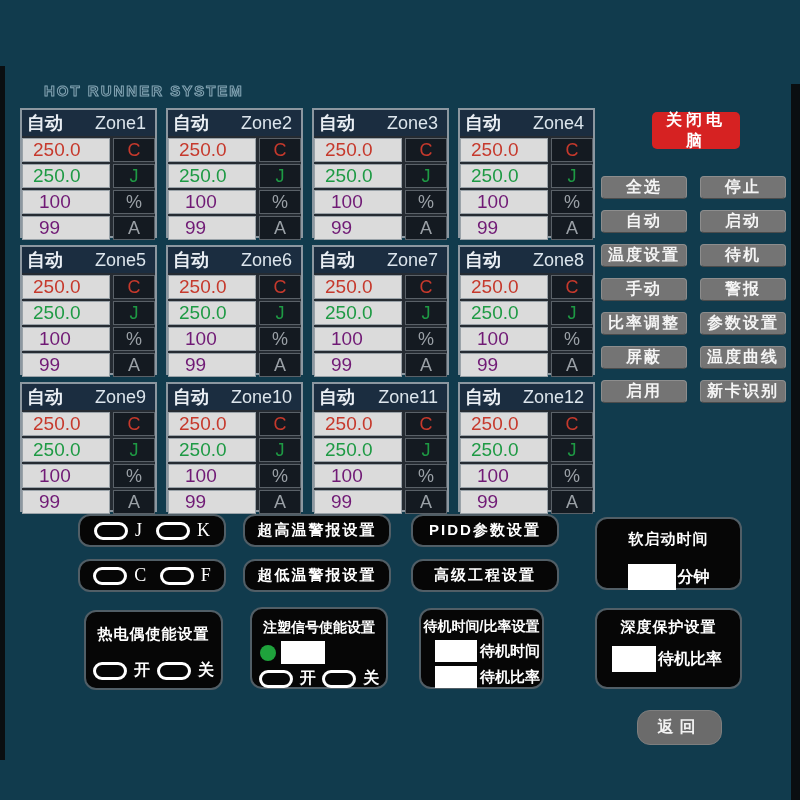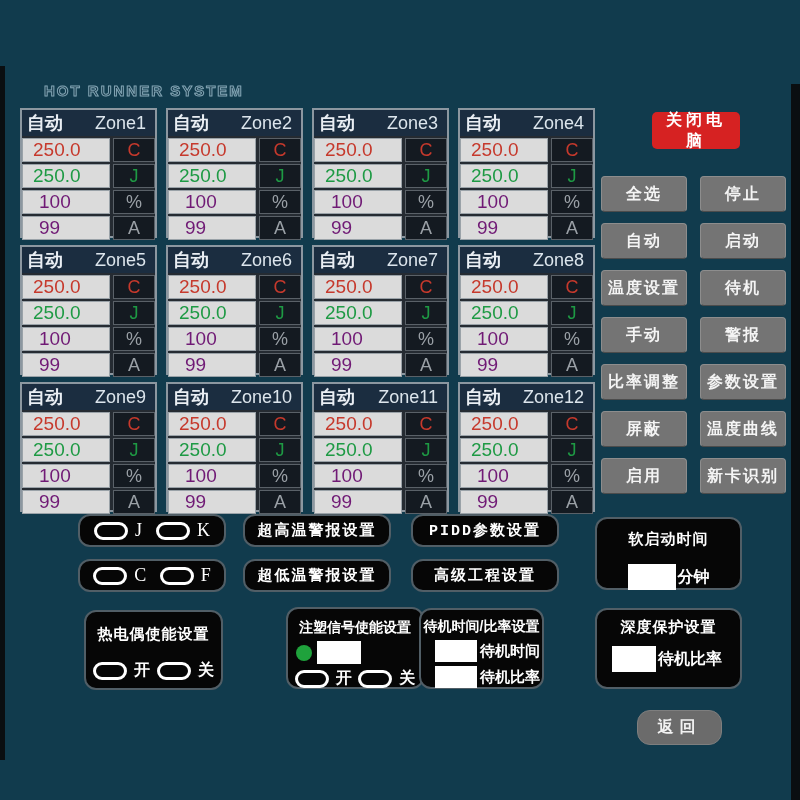--- a/index.html
+++ b/index.html
@@ -33,30 +33,30 @@
 
   
   .shutdown{position:absolute;left:652px;top:112px;width:88px;height:37px;background:#D62222;
             border:none;border-radius:5px;color:#fff;font-size:16px;font-weight:bold;letter-spacing:4px;
             display:flex;align-items:center;justify-content:center;cursor:pointer;
             font-family:inherit;}
 
   
   .controls{position:absolute;left:601px;top:176px;display:grid;
             grid-template-columns:repeat(2,86px);column-gap:13px;row-gap:11px;}
-  .ctl-btn{width:86px;height:36px;background:#747474;border:1px solid #8D8D8D;border-bottom-color:#4C4C4C;
+  .ctl-btn{width:86px;height:23px;background:#747474;border:1px solid #8D8D8D;border-bottom-color:#4C4C4C;
            border-radius:4px;color:#F4F4F4;font-size:16px;font-weight:bold;letter-spacing:2px;
            display:flex;align-items:center;justify-content:center;cursor:pointer;
            font-family:inherit;padding:0;}
 
   
   .bpanel{position:absolute;background:#060606;border:2px solid #515E66;border-radius:12px;
           color:#fff;box-sizing:border-box;}
   .bbtn{display:flex;align-items:center;justify-content:center;font-size:15px;font-weight:bold;
-        letter-spacing:2px;cursor:pointer;font-family:Liberation Mono, monospace;}
+        letter-spacing:2px;cursor:pointer;font-family:Liberation Sans, sans-serif;}
 
   .oval{display:inline-block;width:28px;height:12px;border:3px solid #fff;border-radius:9px;
         background:transparent;}
   .radio-pair{display:flex;align-items:center;gap:7px;}
   .serif-letter{font-family:"Liberation Serif","DejaVu Serif",serif;font-size:18px;color:#fff;}
   .cn-label{font-size:16px;font-weight:bold;color:#fff;}
 
   .panel-title{text-align:center;font-size:15px;font-weight:bold;letter-spacing:1px;}
   .white-box{background:#fff;border:none;}
 
@@ -67,21 +67,21 @@
   #btn-pidd{left:411px;top:514px;width:148px;height:33px;}
   #btn-eng{left:411px;top:559px;width:148px;height:33px;}
 
   #panel-softstart{left:595px;top:517px;width:147px;height:73px;padding-top:11px;}
   #panel-softstart .row{display:flex;align-items:center;justify-content:center;margin-top:15px;gap:2px;}
   #panel-softstart .white-box{width:44px;height:24px;}
 
   #panel-tc{left:84px;top:610px;width:139px;height:80px;padding-top:13px;}
   #panel-tc .row{display:flex;align-items:center;justify-content:space-evenly;margin-top:16px;}
 
-  #panel-inj{left:250px;top:607px;width:138px;height:82px;padding-top:10px;margin-left:36px;}
+  #panel-inj{left:250px;top:607px;width:138px;height:82px;padding-top:10px;}
   #panel-inj .panel-title{font-size:14px;letter-spacing:0;}
   #panel-inj .ind-row{display:flex;align-items:center;gap:5px;margin:4px 0 0 8px;}
   #panel-inj .led{width:16px;height:16px;border-radius:50%;background:#1FA23C;}
   #panel-inj .white-box{width:40px;height:21px;}
   #panel-inj .row{display:flex;align-items:center;justify-content:space-evenly;margin-top:4px;}
 
   #panel-standby{left:419px;top:608px;width:125px;height:81px;padding-top:8px;}
   #panel-standby .panel-title{font-size:14px;letter-spacing:0;}
   #panel-standby .frow{display:flex;align-items:center;margin:4px 0 0 14px;gap:3px;}
   #panel-standby .white-box{width:38px;height:20px;}

